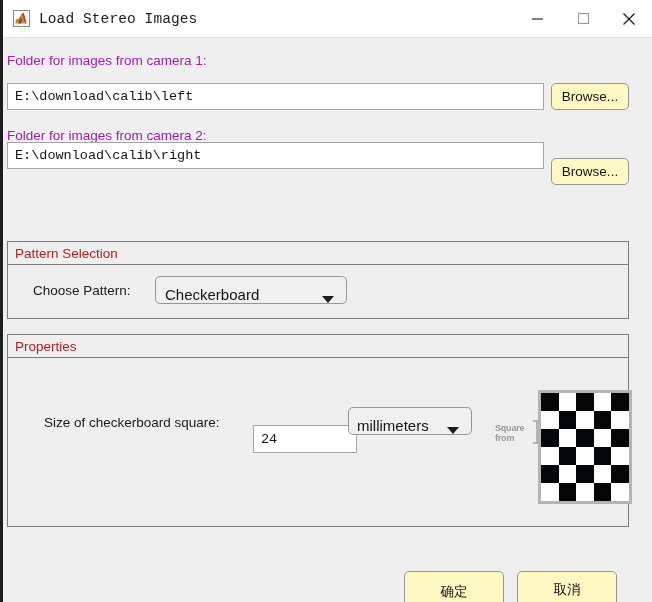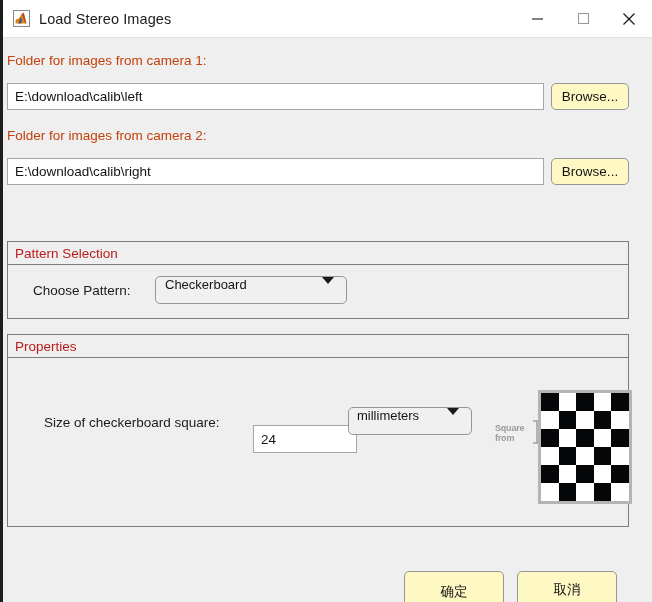--- a/index.html
+++ b/index.html
@@ -42,20 +42,21 @@
     width: 17px;
     height: 17px;
     margin-left: 10px;
     margin-right: 9px;
     flex: none;
   }
   #title-text {
     font-size: 14.5px;
     color: #1b1b1b;
     letter-spacing: 0.1px;
+    font-family: Liberation Mono, monospace;
   }
   .win-btns {
     position: absolute;
     right: 0; top: 0;
     height: 37px;
     display: flex;
   }
   .win-btn {
     width: 46px;
     height: 37px;
@@ -68,31 +69,31 @@
   
   #client {
     flex: 1;
     position: relative;
     padding: 0 13px;
     box-sizing: border-box;
   }
 
   .field-label {
     font-size: 13.5px;
-    color: #c2410c;
+    color: #a21caf;
     position: absolute;
     white-space: nowrap;
   }
 
   .text-input {
     position: absolute;
     background: #ffffff;
     border: 1px solid #a6a6a6;
     box-sizing: border-box;
-    font-family: Liberation Sans, sans-serif;
+    font-family: Liberation Mono, monospace;
     font-size: 13.5px;
     color: #141414;
     padding: 0 7px;
     display: flex;
     align-items: center;
     outline: none;
   }
 
   .btn {
     position: absolute;
@@ -154,22 +155,22 @@
   }
 
   
   .dropdown {
     position: absolute;
     background: #f0f0f0;
     border: 1px solid #969696;
     border-radius: 5px;
     box-sizing: border-box;
     display: flex;
-    align-items: flex-start;
-    font-size: 13px;
+    align-items: flex-end;
+    font-size: 15px;
     color: #141414;
     padding-left: 9px;
     cursor: default;
   }
   .dropdown .caret {
     position: absolute;
     right: 12px;
     width: 0; height: 0;
     border-left: 6px solid transparent;
     border-right: 6px solid transparent;
@@ -265,21 +266,21 @@
     </div>
   </div>
 
   <div id="client">
 
     <div class="field-label static" style="left:4px; top:15px;">Folder for images from camera 1:</div>
     <div class="text-input" style="left:4px; top:45px; width:537px; height:27px;">E:\download\calib\left</div>
     <div class="btn" style="left:548px; top:45px; width:78px; height:27px;">Browse...</div>
 
     <div class="field-label static" style="left:4px; top:90px;">Folder for images from camera 2:</div>
-    <div class="text-input" style="left:4px; top:120px; width:537px; height:27px;">E:\download\calib\right</div>
+    <div class="text-input" style="left:4px; top:104px; width:537px; height:27px;">E:\download\calib\right</div>
     <div class="btn" style="left:548px; top:120px; width:78px; height:27px;">Browse...</div>
 
     <div id="expander">
       <span id="expander-arrow"></span>
       <span id="expander-label" class="static">Custom Pattern</span>
     </div>
 
     <div class="groupbox" style="left:4px; top:203px; width:622px; height:78px;">
       <div class="group-title static">Pattern Selection</div>
       <div class="group-body">

